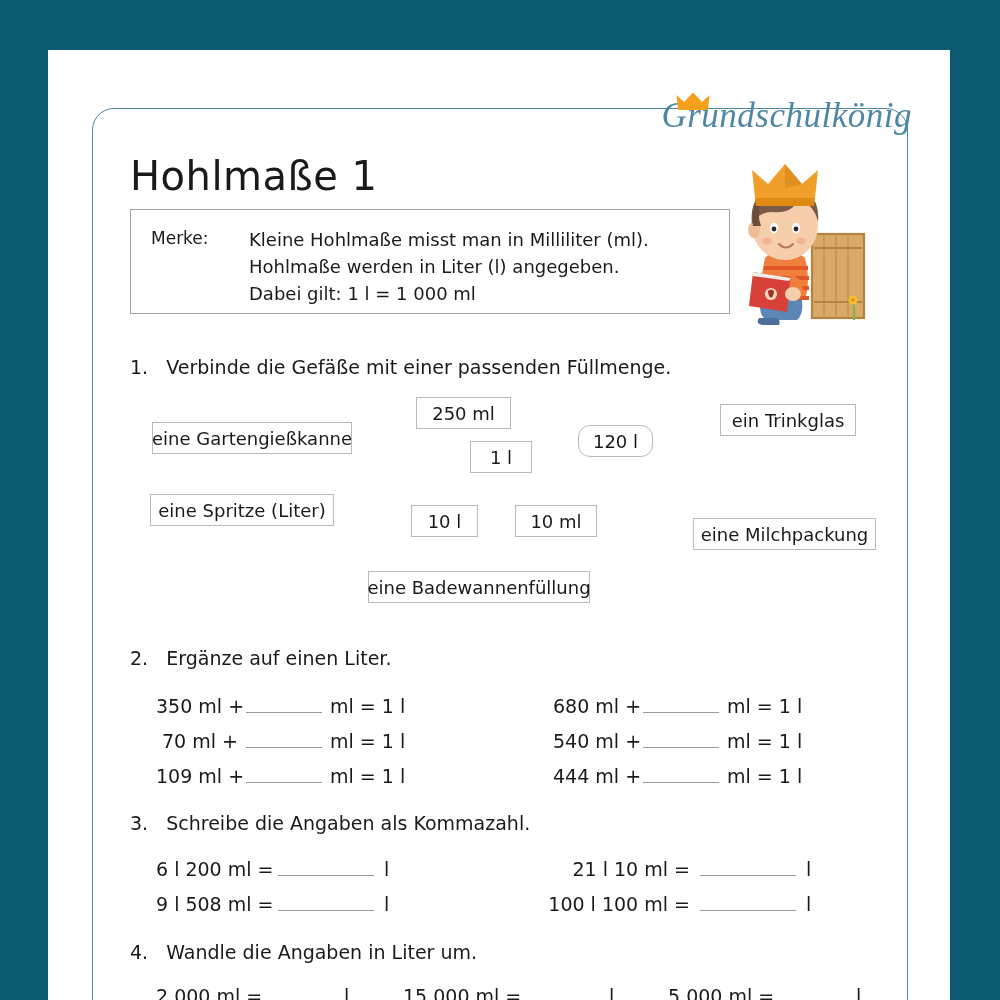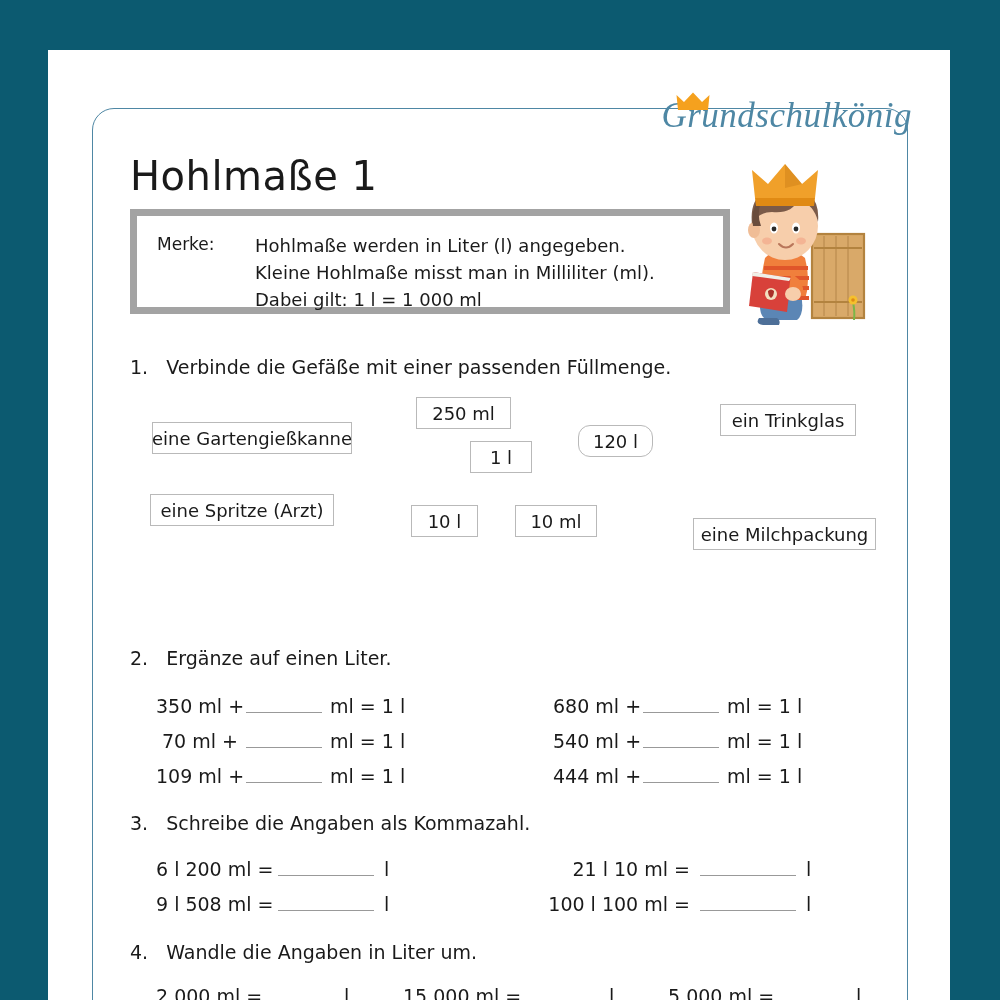--- a/index.html
+++ b/index.html
@@ -72,21 +72,21 @@
     letter-spacing: .5px;
   }
 
   
   #merke {
     position: absolute;
     left: 82px;
     top: 159px;
     width: 600px;
     height: 105px;
-    border: 7px solid #a3a3a3;
+    border: 1px solid #a3a3a3;
     background: #ffffff;
     padding: 14px 0 0 20px;
   }
   #merke-label {
     position: absolute;
     left: 20px;
     top: 18px;
     font-size: 17px;
     color: #1a1a1a;
   }
@@ -154,22 +154,22 @@
       <path d="M2 18 L0.5 3 L8 10 L17 0.5 L26 10 L33.5 3 L32 18 Z" fill="#f5a11e"></path>
     </svg>
     <div id="logo-text">Grundschulkönig</div>
   </div>
 
   <div id="title">Hohlmaße 1</div>
 
   <div id="merke">
     <div id="merke-label">Merke:</div>
     <div id="merke-lines">
+      <div>Kleine Hohlmaße misst man in Milliliter (ml).</div>
       <div>Hohlmaße werden in Liter (l) angegeben.</div>
-      <div>Kleine Hohlmaße misst man in Milliliter (ml).</div>
       <div>Dabei gilt: 1 l = 1 000 ml</div>
     </div>
   </div>
 
   <svg id="mascot" viewBox="0 0 128 172">
 
     <g>
       <rect x="71" y="72" width="52" height="84" fill="#d9a969"></rect>
       <rect x="71" y="72" width="52" height="84" fill="none" stroke="#b3833f" stroke-width="2.2"></rect>
       <line x1="83" y1="74" x2="83" y2="154" stroke="#c29355" stroke-width="1.6"></line>
@@ -229,24 +229,25 @@
     <span>1.</span>
     <span class="sp"></span>
     <span>Verbinde die Gefäße mit einer passenden Füllmenge.</span>
   </div>
 
   <div class="wbox" style="left:104px; top:372px; width:200px;">eine Gartengießkanne</div>
   <div class="wbox" style="left:368px; top:347px; width:95px;">250 ml</div>
   <div class="wbox" style="left:422px; top:391px; width:62px;">1 l</div>
   <div class="wbox" style="left:530px; top:375px; width:75px;border-radius:12px;">120 l</div>
   <div class="wbox" style="left:672px; top:354px; width:136px;text-align:right;">ein Trinkglas</div>
-  <div class="wbox" style="left:102px; top:444px; width:184px;">eine Spritze (Arzt)</div>
+  <div class="wbox" style="left:102px; top:444px; width:184px;">eine Spritze (Liter)</div>
   <div class="wbox" style="left:363px; top:455px; width:67px;">10 l</div>
   <div class="wbox" style="left:467px; top:455px; width:82px;">10 ml</div>
   <div class="wbox" style="left:645px; top:468px; width:183px;">eine Milchpackung</div>
+  <div class="wbox" style="left:320px; top:521px; width:222px;">eine Badewannenfüllung</div>
 
   <div class="task-head" style="left:82px; top:597px;">
     <span>2.</span>
     <span class="sp"></span>
     <span>Ergänze auf einen Liter.</span>
   </div>
 
   <div class="eq" style="left:108px; top:645px;">
     <span class="num" style="width:82px;">350 ml +</span>
     <span class="blank" style="width:76px; margin:0 8px;"></span>

